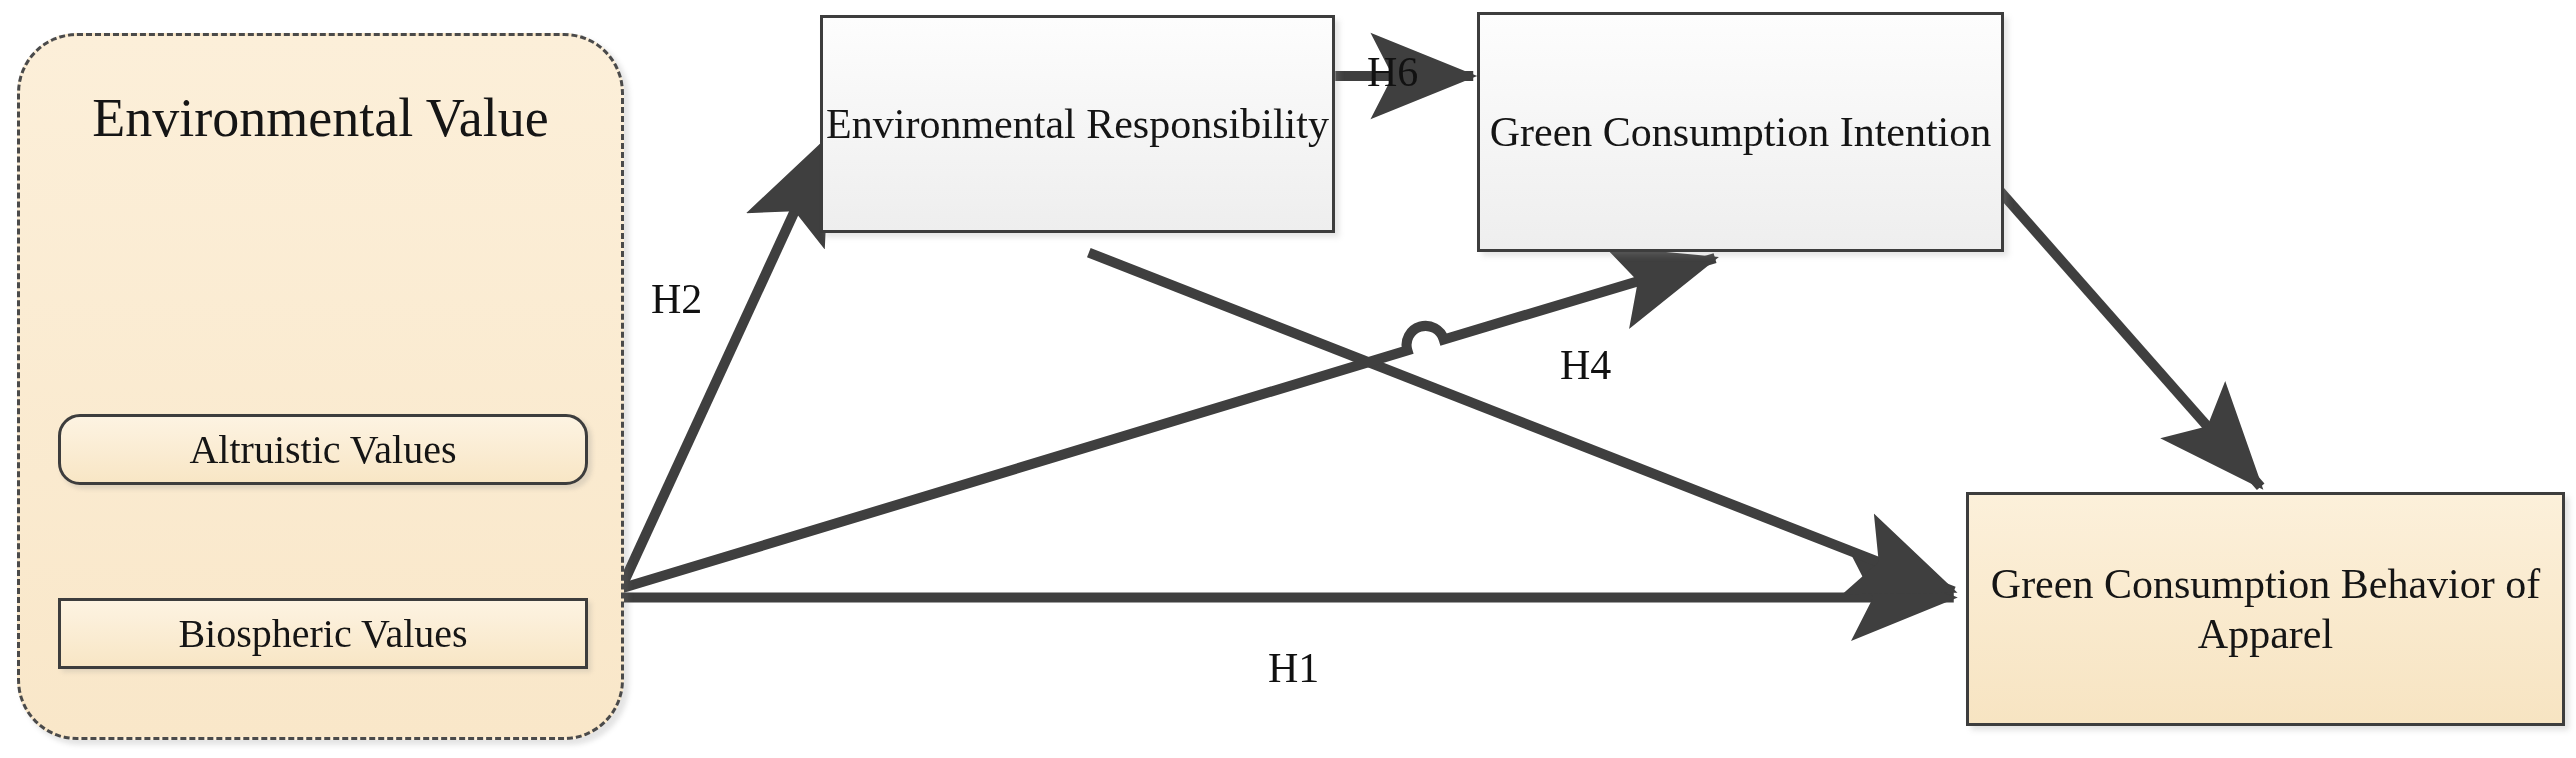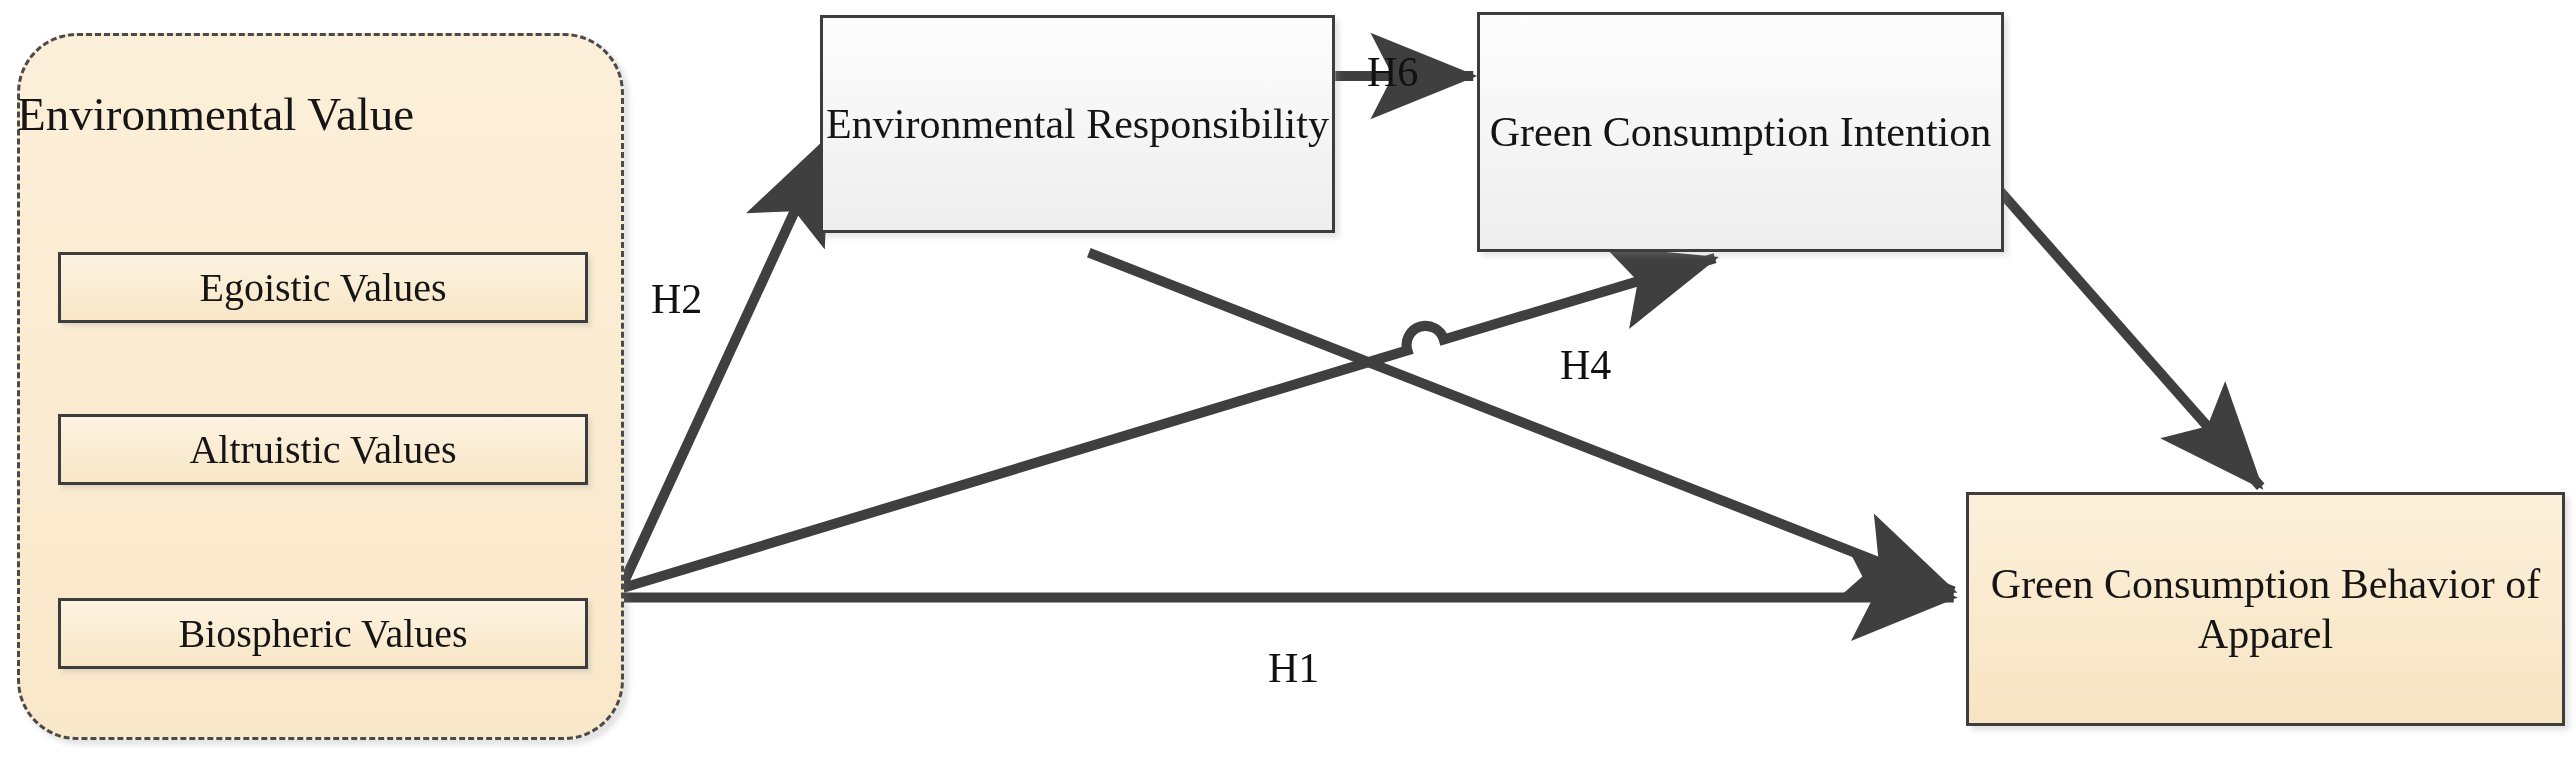--- a/index.html
+++ b/index.html
@@ -36,21 +36,22 @@
     border-radius: 60px;
     background: linear-gradient(180deg, #fcefd9 0%, #f9e7c9 100%);
     box-shadow: 4.7px 4.7px 5.4px rgba(120,120,120,0.20);
     z-index: 2;
   }
   .group-title {
     position: absolute;
     left: 17px;
     top: 87px;
     width: 607px;
-    font-size: 47px;
+    text-align: center;
+    font-size: 54px;
     line-height: 1.17;
     color: #151515;
     z-index: 4;
   }
 
   
   .subbox {
     position: absolute;
     left: 58px;
     width: 530px;
@@ -60,21 +61,21 @@
     background: linear-gradient(180deg, #fdf3e2 0%, #f8e6c5 100%);
     box-shadow: 3.9px 3.9px 4.7px rgba(130,130,130,0.22);
     display: flex;
     align-items: center;
     justify-content: center;
     font-size: 40px;
     color: #151515;
     z-index: 3;
   }
   .subbox-1 { top: 252px; }
-  .subbox-2 { top: 414px; }
+  .subbox-2 { top: 414px; border-radius: 22px; }
   .subbox-3 { top: 598px; align-items: center; }
 
   
   .node {
     position: absolute;
     box-sizing: border-box;
     border: 3.9px solid #3d3d3d;
     display: flex;
     align-items: center;
     justify-content: center;
@@ -134,23 +135,20 @@
 
     <line x1="1722" y1="98" x2="1900" y2="98" stroke="#3f3f3f" stroke-width="13" marker-end="url(#ah)"></line>
 
     <line x1="2513" y1="171" x2="2916" y2="628" stroke="#3f3f3f" stroke-width="13" marker-end="url(#ah)"></line>
   </svg>
 
   <div class="group-box"></div>
 
   <div class="group-title">Environmental Value</div>
 
-  <div class="subbox subbox-1">
-    <span>Egoistic Values</span>
-  </div>
 
   <div class="subbox subbox-2">
     <span>Altruistic Values</span>
   </div>
 
   <div class="subbox subbox-3">
     <span>Biospheric Values</span>
   </div>
 
   <div id="node-er" class="node node-gray">

